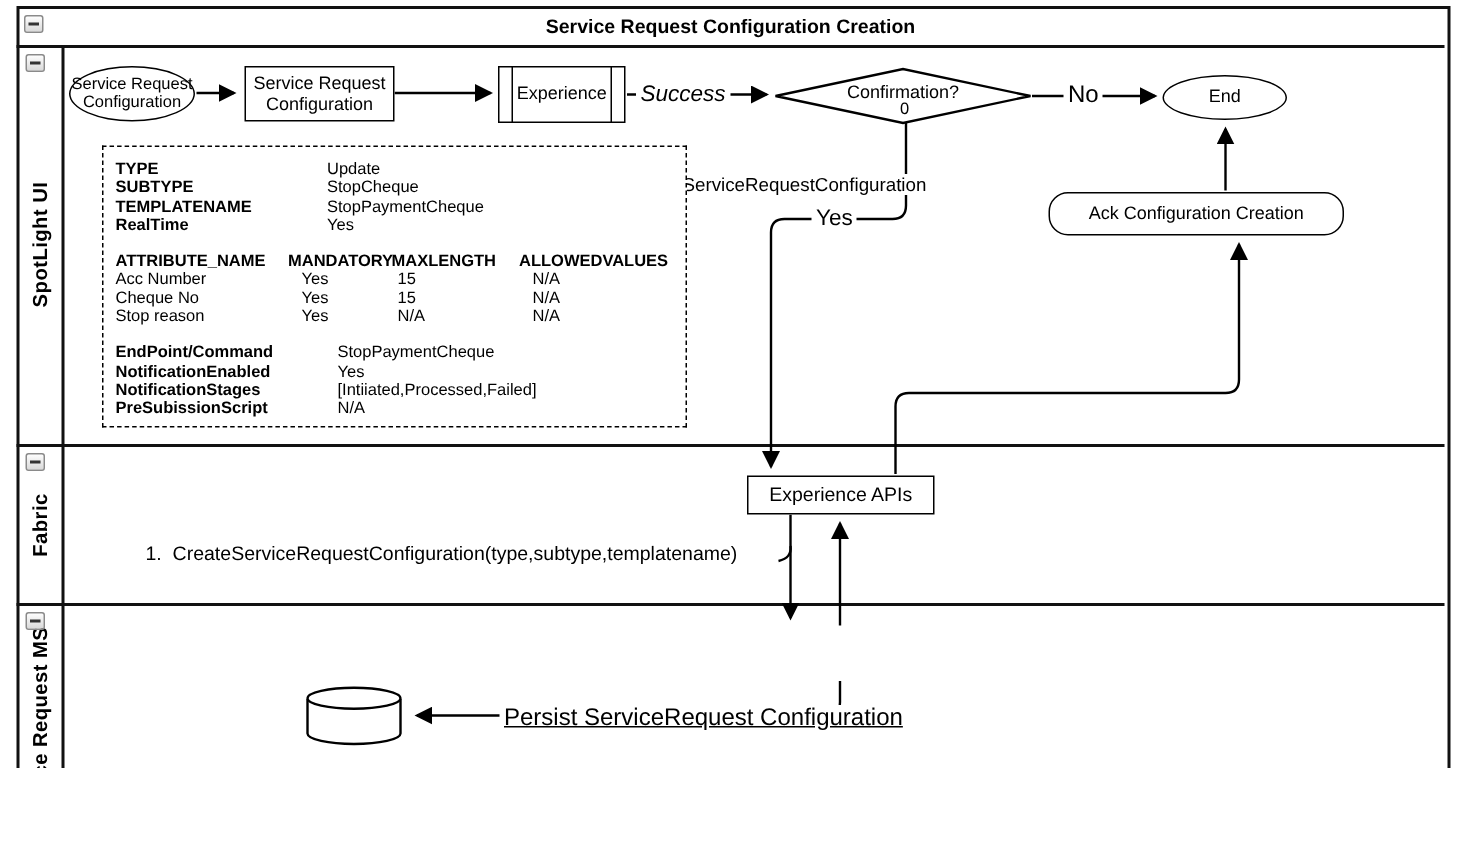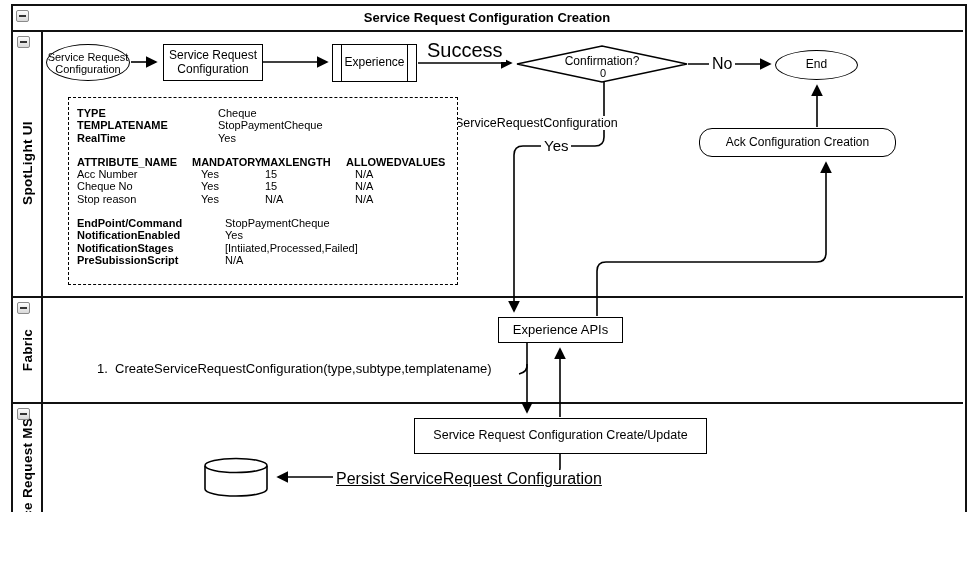--- a/index.html
+++ b/index.html
@@ -103,42 +103,46 @@
   <div class="node" style="left:163px;top:44px;width:100px;height:37px;">
     <span>Service Request Configuration</span>
   </div>
 
   <div class="node" style="left:332px;top:44px;width:85px;height:38px;border-width:1.8px;">
     <div class="vbar" style="left:8px;"></div>
     <div class="vbar" style="right:8px;"></div>
     <span>Experience</span>
   </div>
 
-  <div class="lbl onwire" style="left:424px;top:39px;font-size:20px;">Success</div>
+  <div class="lbl onwire" style="left:424px;top:54px;font-size:15px;font-style:italic;">Success</div>
 
   <div class="lbl" style="left:517px;top:54px;width:170px;text-align:center;font-size:12px;">Confirmation?</div>
   <div class="lbl" style="left:600px;top:67px;font-size:11px;">0</div>
 
   <div class="lbl onwire" style="left:709px;top:55px;font-size:16px;">No</div>
 
   <div class="node ellipse" style="left:775px;top:50px;width:83px;height:30px;">
     <span>End</span>
   </div>
 
   <div class="lbl onwire" style="left:452px;top:116px;font-size:12.5px;">ServiceRequestConfiguration</div>
   <div class="lbl onwire" style="left:541px;top:137px;font-size:15px;">Yes</div>
 
   <div class="node" style="left:699px;top:128px;width:197px;height:29px;border-width:1.8px;border-radius:13px;">
     <span>Ack Configuration Creation</span>
   </div>
 
   <div class="dashed-box">
     <div class="kv-row">
         <span class="k1">TYPE</span>
-        <span>Cheque</span>
+        <span>Update</span>
+      </div>
+    <div class="kv-row">
+        <span class="k1">SUBTYPE</span>
+        <span>StopCheque</span>
       </div>
     <div class="kv-row">
         <span class="k1">TEMPLATENAME</span>
         <span>StopPaymentCheque</span>
       </div>
     <div class="kv-row">
         <span class="k1">RealTime</span>
         <span>Yes</span>
       </div>
     <div class="gap"></div>
@@ -177,17 +181,14 @@
         <span class="k2">PreSubissionScript</span>
         <span>N/A</span>
       </div>
   </div>
 
   <div class="node" style="left:498px;top:317px;width:125px;height:26px;font-size:13px;">
     <span>Experience APIs</span>
   </div>
   <div class="lbl callout" style="left:97px;top:361px;">1.  CreateServiceRequestConfiguration(type,subtype,templatename)</div>
 
-  <div class="node" style="left:414px;top:418px;width:293px;height:36px;border-width:1.8px;font-size:12.5px;">
-    <span>Service Request Configuration Create/Update</span>
-  </div>
   <div class="lbl onwire" style="left:333px;top:470px;font-size:16px;text-decoration:underline;">Persist ServiceRequest Configuration</div>
 </div>
 
 </body></html>

